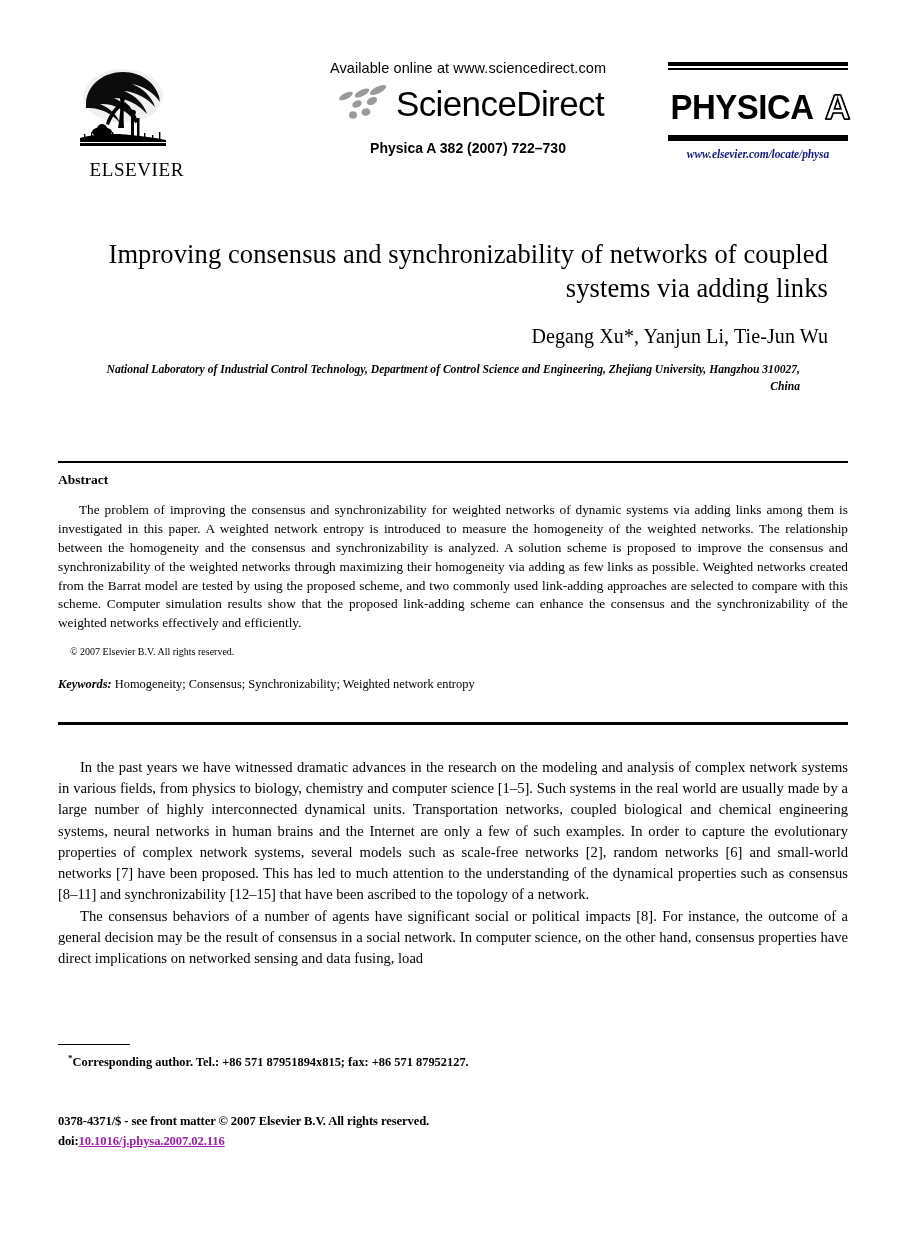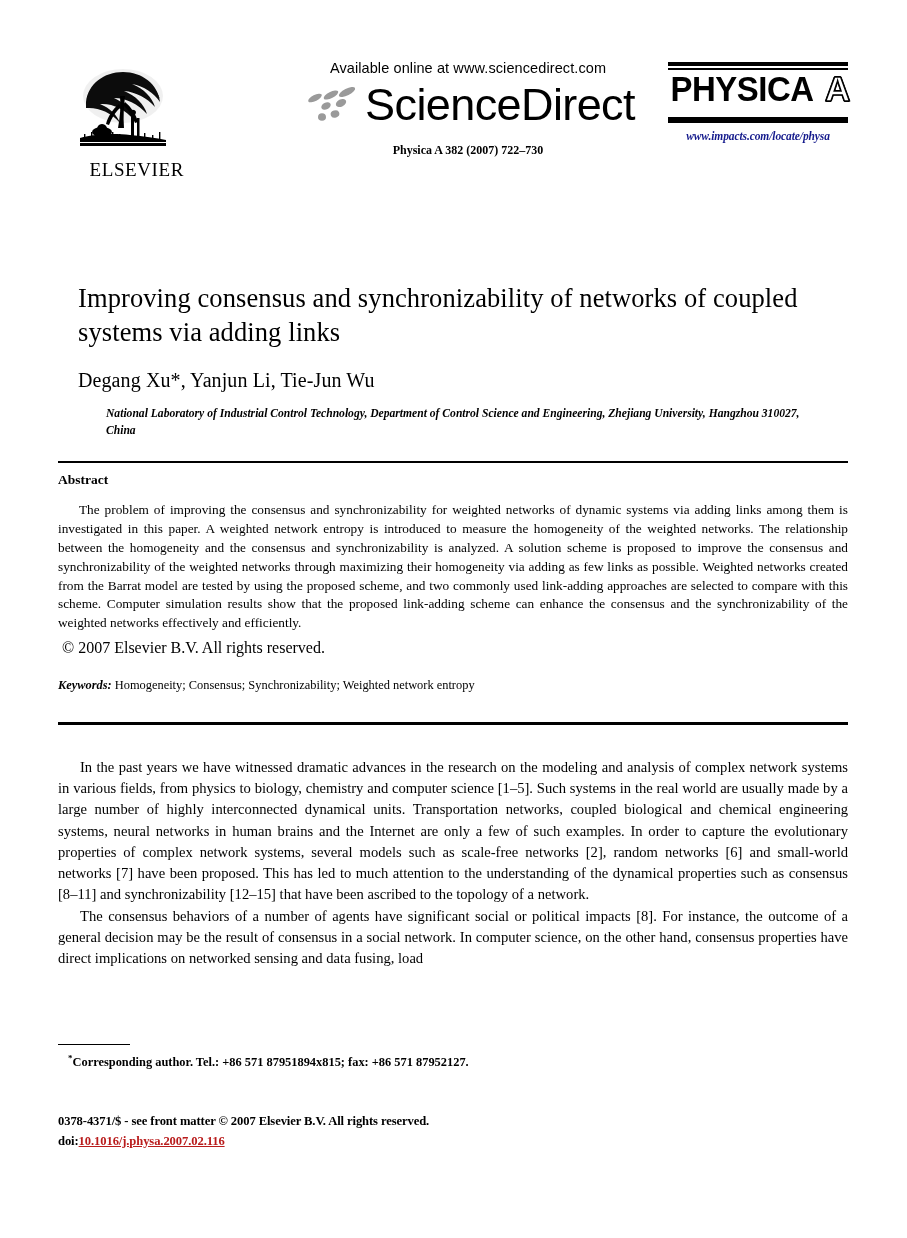--- a/index.html
+++ b/index.html
@@ -68,46 +68,46 @@
   }
   .sd-logo-row {
     margin-top: 6px;
     display: flex;
     align-items: center;
     justify-content: center;
   }
   .sd-swoosh { width: 62px; height: 42px; }
   .sd-word {
     font-family: "Liberation Sans", "DejaVu Sans", sans-serif;
-    font-size: 45px;
+    font-size: 35px;
     letter-spacing: -0.6px;
     line-height: 1;
     margin-left: 2px;
   }
   .sd-cite {
     margin-top: 16px;
-    font-family: Liberation Serif, serif;
-    font-size: 12px;
+    font-family: Liberation Sans, sans-serif;
+    font-size: 14px;
     font-weight: bold;
   }
 
   .journal-logo {
     position: absolute;
     right: 0px;
     top: 2px;
     width: 180px;
     text-align: center;
   }
   .jl-rule-thick { height: 4px; background: #000; }
   .jl-rule-thin { height: 2px; background: #000; margin-top: 2px; }
   .jl-name-row {
     display: flex;
     align-items: baseline;
     justify-content: center;
-    padding: 1px 0 9px 0;
+    padding: 19px 0 9px 0;
   }
   .jl-physica {
     font-family: "Liberation Sans", "DejaVu Sans", sans-serif;
     font-weight: bold;
     font-size: 35px;
     letter-spacing: -0.5px;
     line-height: 1;
     transform: scaleX(0.94);
   }
   .jl-a {
@@ -130,22 +130,21 @@
     color: #141a8c;
     letter-spacing: -0.1px;
   }
 
   
   .title-block {
     position: absolute;
     left: 78px;
     top: 238px;
     width: 750px;
-    text-align: left;
-    margin-top: 44px;
+    text-align: right;
   }
   .paper-title {
     font-size: 26.5px;
     line-height: 1.28;
     font-weight: normal;
     margin: 0;
     letter-spacing: 0.1px;
   }
   .authors {
     margin-top: 19px;
@@ -198,23 +197,23 @@
     margin: 0 0 13px 0;
   }
   .abstract-body {
     font-size: 13.3px;
     line-height: 1.42;
     text-align: justify;
     text-indent: 21px;
     margin: 0;
   }
   .copyright-line {
-    font-size: 16px;
+    font-size: 10px;
     line-height: 1.42;
-    margin: 4px;
+    margin: 12px;
   }
   .keywords {
     margin-top: 18px;
     font-size: 12.4px;
   }
   .keywords .kw-label {
     font-style: italic;
     font-weight: bold;
   }
 
@@ -276,21 +275,21 @@
     top: 1112px;
     width: 600px;
   }
   .imprint-line {
     font-size: 12.6px;
     font-weight: bold;
     line-height: 1.55;
     margin: 0;
     letter-spacing: -0.1px;
   }
-  .imprint-line .doi-num { color: #b91c1c; }
+  .imprint-line .doi-num { color: #a21caf; }
 </style>
 </head>
 <body>
 
 <div class="page">
 
   <div class="masthead">
 
     <div class="elsevier-logo">
       <div class="tree-mark">
@@ -354,21 +353,21 @@
 
     <div class="journal-logo">
       <div class="jl-rule-thick"></div>
       <div class="jl-rule-thin"></div>
       <div class="jl-name-row">
         <span class="jl-physica">PHYSICA</span>
         <span class="jl-a">A</span>
       </div>
       <div class="jl-rule-thin"></div>
       <div class="jl-rule-thick"></div>
-      <div class="jl-url">www.impacts.com/locate/physa</div>
+      <div class="jl-url">www.elsevier.com/locate/physa</div>
     </div>
 
   </div>
 
   <div class="title-block">
     <h1 class="paper-title">Improving consensus and synchronizability of networks of coupled systems via adding links</h1>
     <div class="authors">Degang Xu*, Yanjun Li, Tie-Jun Wu</div>
     <div class="affiliation">
       <span>National Laboratory of Industrial Control Technology, Department of Control Science and Engineering, Zhejiang University,</span>
       <span>Hangzhou 310027, China</span>

